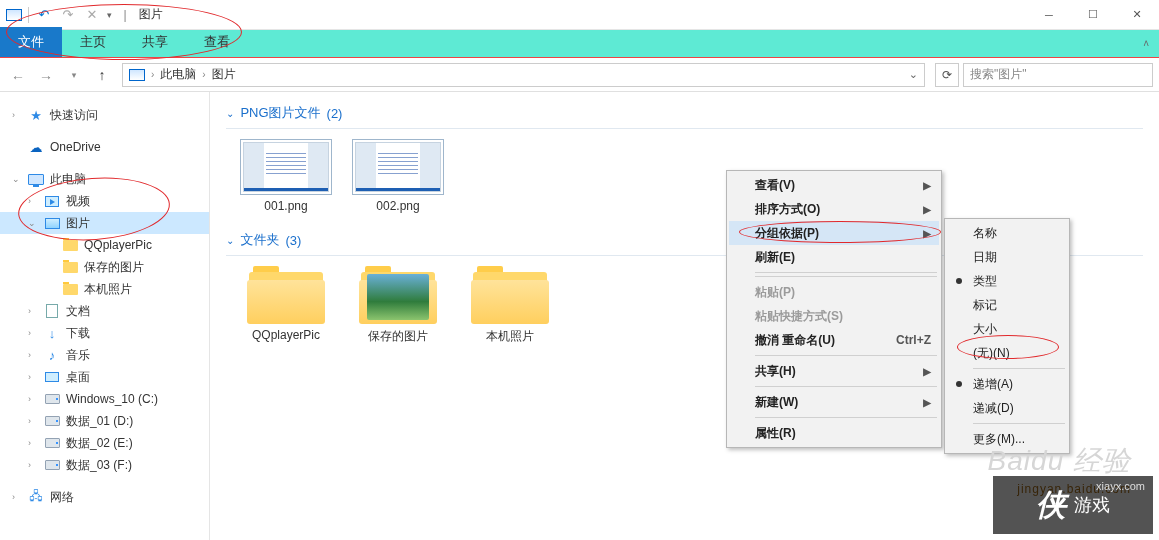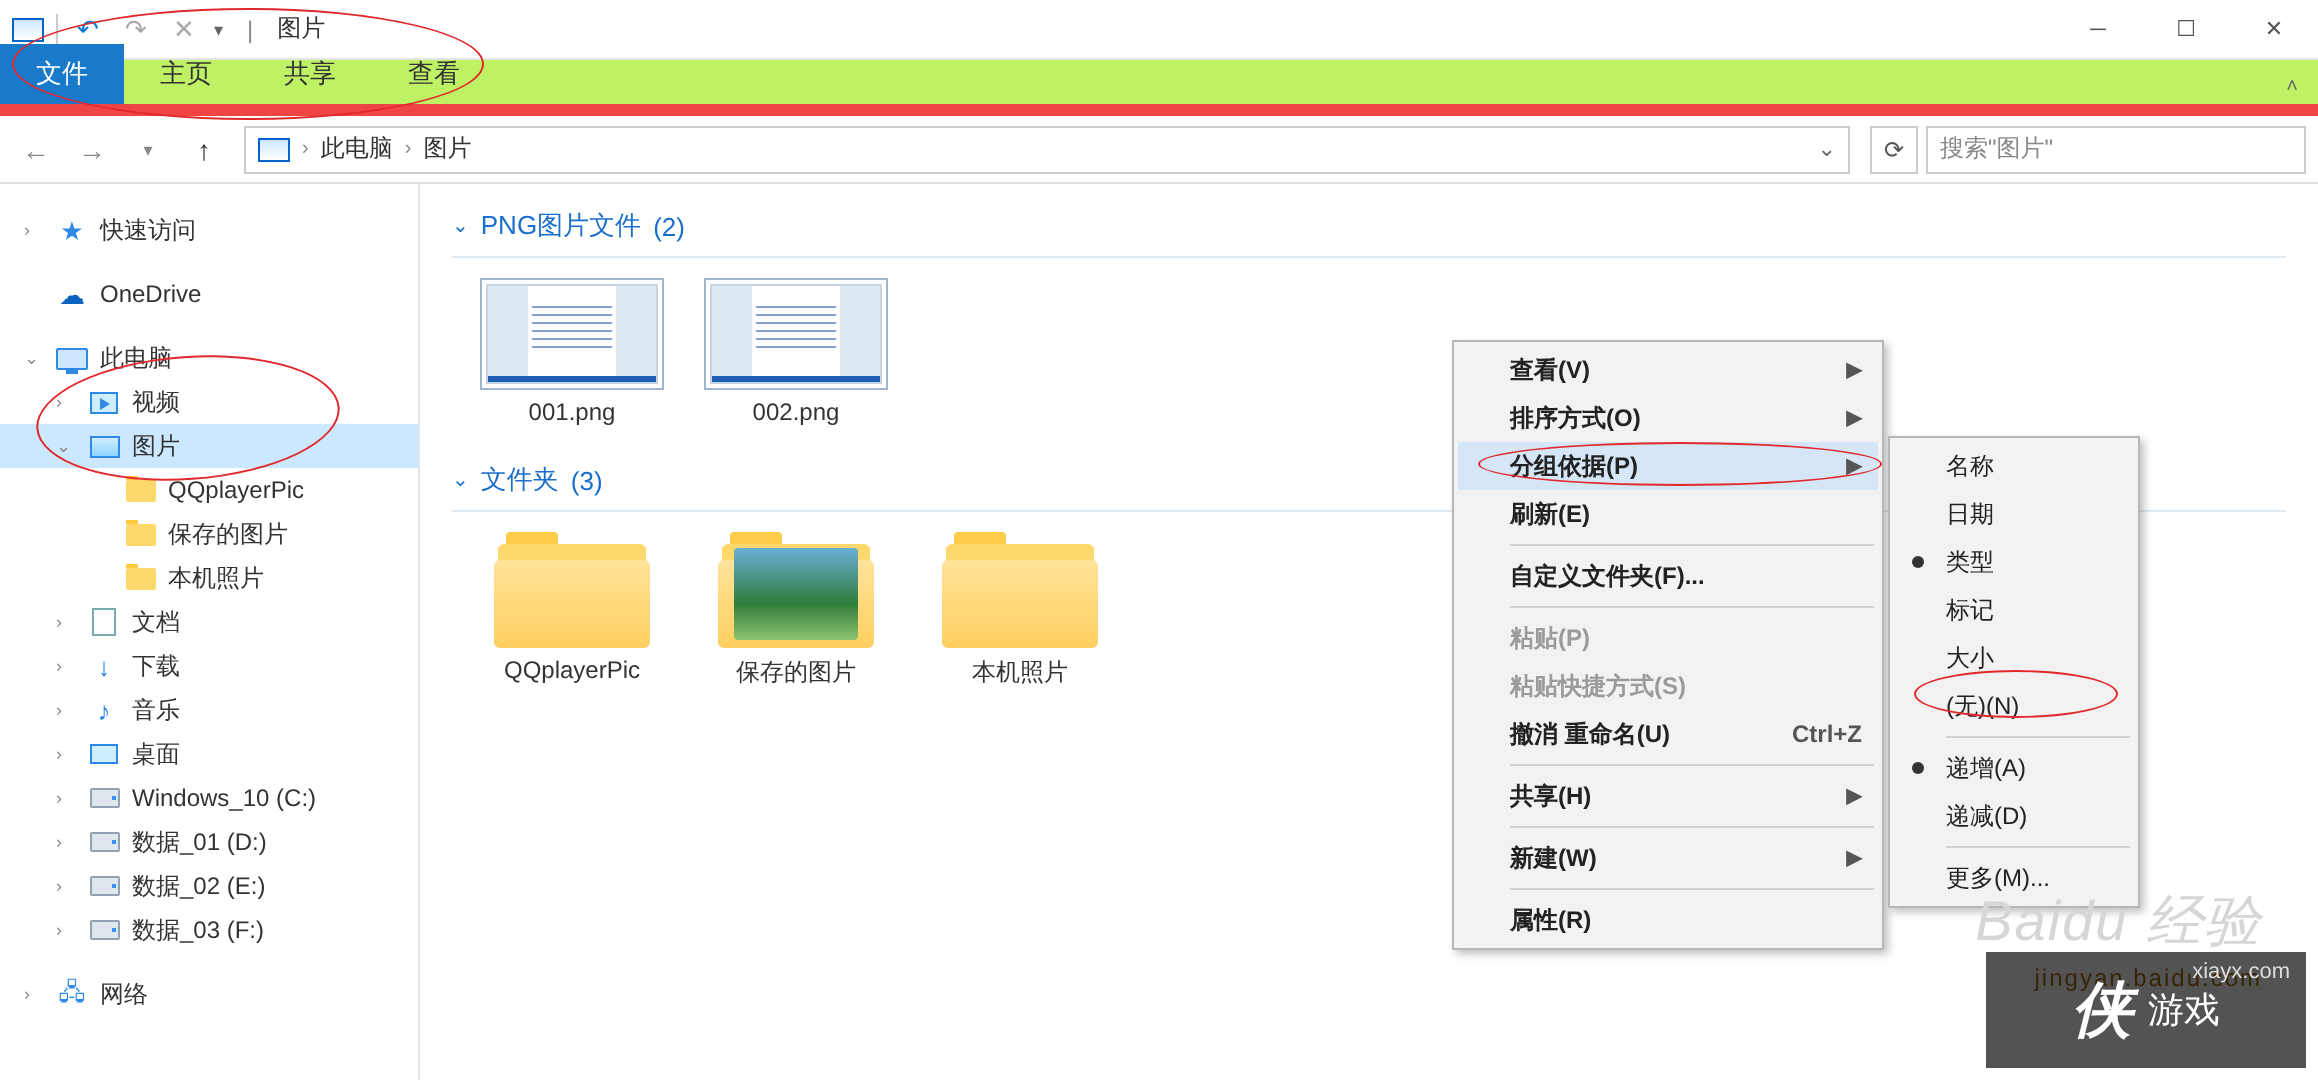--- a/index.html
+++ b/index.html
@@ -12,21 +12,21 @@
     .qat-sep { width: 1px; height: 16px; background: #ccc; }
     .qat-btn { width: 18px; height: 18px; display: flex; align-items: center; justify-content: center; color: #0078d4; font-size: 13px; }
     .qat-btn.disabled { color: #aaa; }
     .qat-drop { color: #666; font-size: 9px; }
     .title-sep { color: #888; margin: 0 6px; }
     .title-txt { color: #333; }
     .tb-right { margin-left: auto; display: flex; }
     .win-btn { width: 44px; height: 29px; display: flex; align-items: center; justify-content: center; color: #555; font-size: 11px; }
 
     
-    .ribbon { height: 28px; background: #bef264; display: flex; align-items: flex-end; border-bottom: 6px solid #ef4444; position: relative; }
+    .ribbon { height: 28px; background: #5eead4; display: flex; align-items: flex-end; border-bottom: 1px solid #ef4444; position: relative; }
     .file-tab { background: #1979ca; color: #fff; padding: 6px 18px; font-size: 13px; }
     .tab { padding: 6px 18px; color: #333; font-size: 13px; }
     .ribbon-caret { position: absolute; right: 10px; top: 8px; color: #666; font-size: 10px; }
 
     
     .addr-row { height: 34px; display: flex; align-items: center; padding: 0 6px; gap: 4px; background: #fff; border-bottom: 1px solid #e0e0e0; }
     .nav-btn { width: 24px; height: 24px; display: flex; align-items: center; justify-content: center; color: #888; font-size: 14px; }
     .nav-btn.enabled { color: #333; }
     .addr-bar { flex: 1; height: 24px; border: 1px solid #ccc; display: flex; align-items: center; padding: 0 6px; gap: 6px; margin: 0 6px 0 4px; }
     .addr-icon { width: 16px; height: 12px; border: 1px solid #06c; background: linear-gradient(#cfe6ff,#fff); }
@@ -345,23 +345,20 @@
       <span class="ctx-arrow">▶</span>
     </div>
     <div class="ctx-row hi">
       <span>分组依据(P)</span>
       <span class="ctx-arrow">▶</span>
     </div>
     <div class="ctx-row">
       <span>刷新(E)</span>
     </div>
     <div class="ctx-sep"></div>
-    <div class="ctx-row">
-      <span>自定义文件夹(F)...</span>
-    </div>
     <div class="ctx-sep"></div>
     <div class="ctx-row dis">
       <span>粘贴(P)</span>
     </div>
     <div class="ctx-row dis">
       <span>粘贴快捷方式(S)</span>
     </div>
     <div class="ctx-row">
       <span>撤消 重命名(U)</span>
       <span class="ctx-sc">Ctrl+Z</span>

